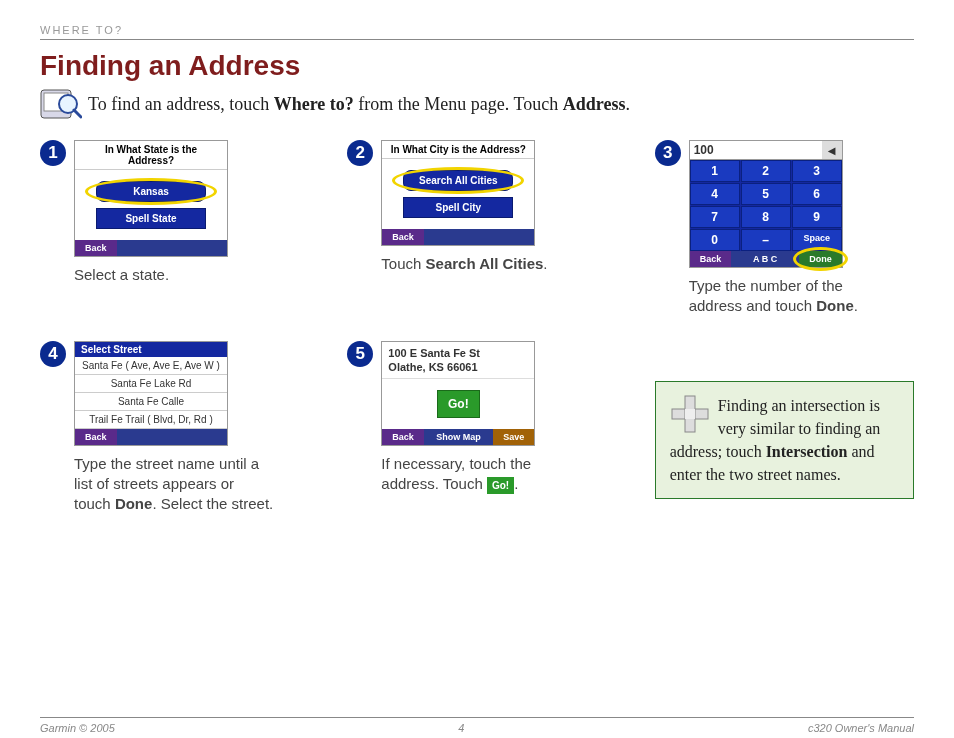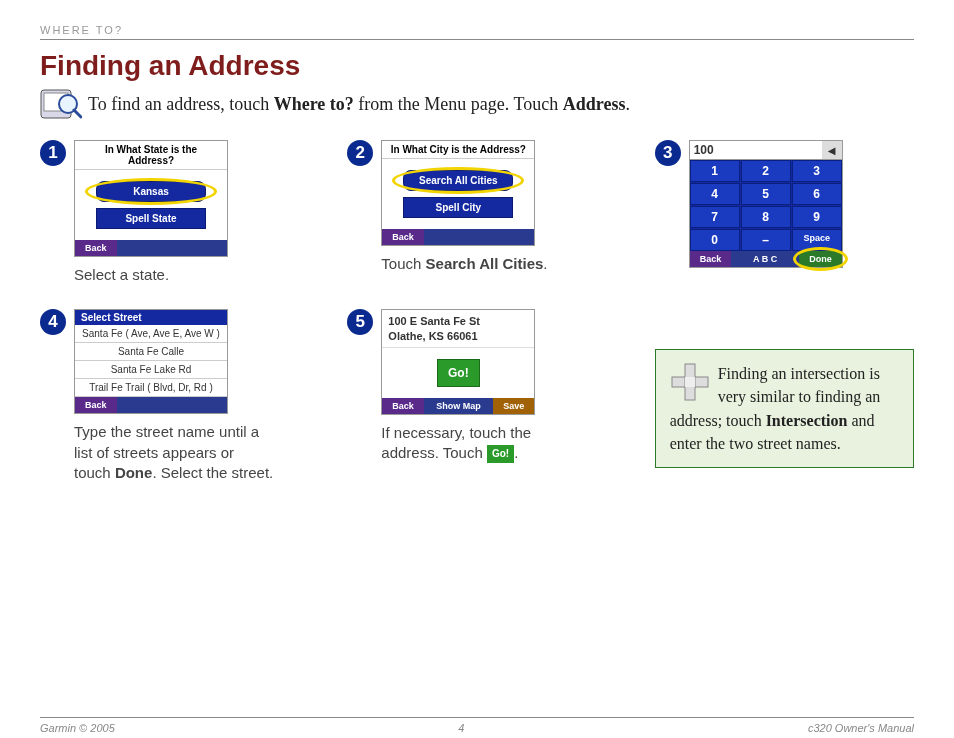--- a/index.html
+++ b/index.html
@@ -140,30 +140,33 @@
           <div class="key">–</div>
           <div class="key" style="font-size:9px;">Space</div>
         </div>
         <div class="dev-footer">
           <div class="foot-btn foot-back">Back</div>
           <div class="foot-btn foot-mid">A B C</div>
           <div class="foot-btn foot-done ring">Done</div>
         </div>
       </div>
     </div>
+    <p class="caption">
+      <span>Type the number of the address and touch </span><b>Done</b><span>.</span>
+    </p>
   </div>
 
   <div class="step">
     <div class="step-top">
       <div class="badge">4</div>
       <div class="device">
         <div class="list-hdr">Select Street</div>
         <div class="list-row">Santa Fe ( Ave, Ave E, Ave W )</div>
+        <div class="list-row">Santa Fe Lake Rd</div>
         <div class="list-row">Santa Fe Calle</div>
-        <div class="list-row">Santa Fe Lake Rd</div>
         <div class="list-row">Trail Fe Trail ( Blvd, Dr, Rd )</div>
         <div class="dev-footer">
           <div class="foot-btn foot-back">Back</div>
           <div class="foot-btn foot-mid"></div>
         </div>
       </div>
     </div>
     <p class="caption">
       <span>Type the street name until a list of streets appears or touch </span><b>Done</b><span>. Select the street.</span>
     </p>

